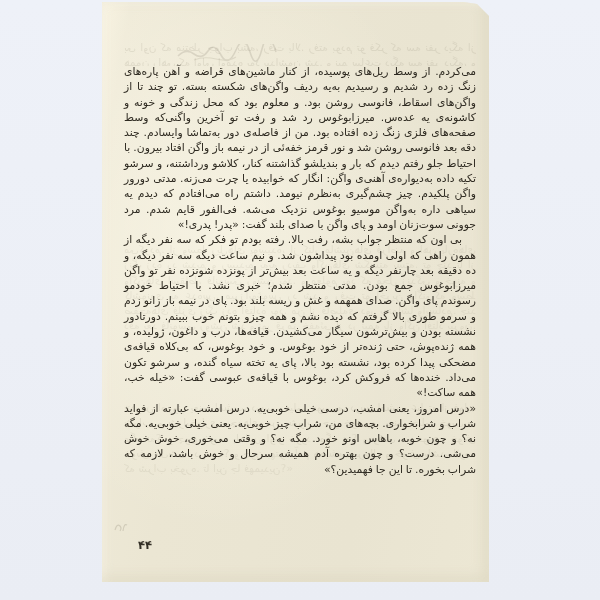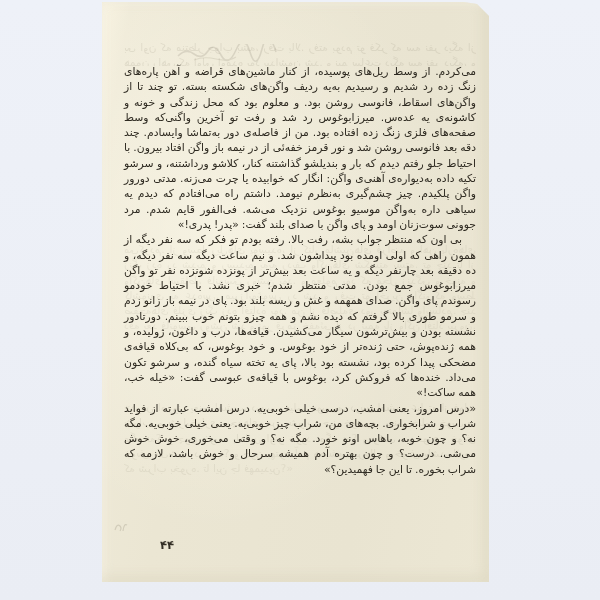--- a/index.html
+++ b/index.html
@@ -23,21 +23,21 @@
   .text-block{
     position:absolute;top:62px;right:13px;left:22px;
     direction:rtl;text-align:justify;
     color:#2e2a21;
     font-size:10.8px;line-height:15.3px;
     letter-spacing:0px;word-spacing:-0.5px;
   }
   .para{margin:0;padding:0;}
   .para.indent{text-indent:14px;}
   .page-number{
-    position:absolute;left:58px;top:536px;
+    position:absolute;left:36px;top:536px;
     direction:rtl;color:#332f26;font-size:11.5px;font-weight:bold;
     letter-spacing:1px;
   }
   
   .bleed{
     position:absolute;right:13px;left:22px;
     direction:rtl;text-align:justify;
     color:#756e5a;font-size:10.8px;line-height:15.3px;
     transform:scaleX(-1);filter:blur(0.7px);
     opacity:0.085;pointer-events:none;overflow:hidden;

